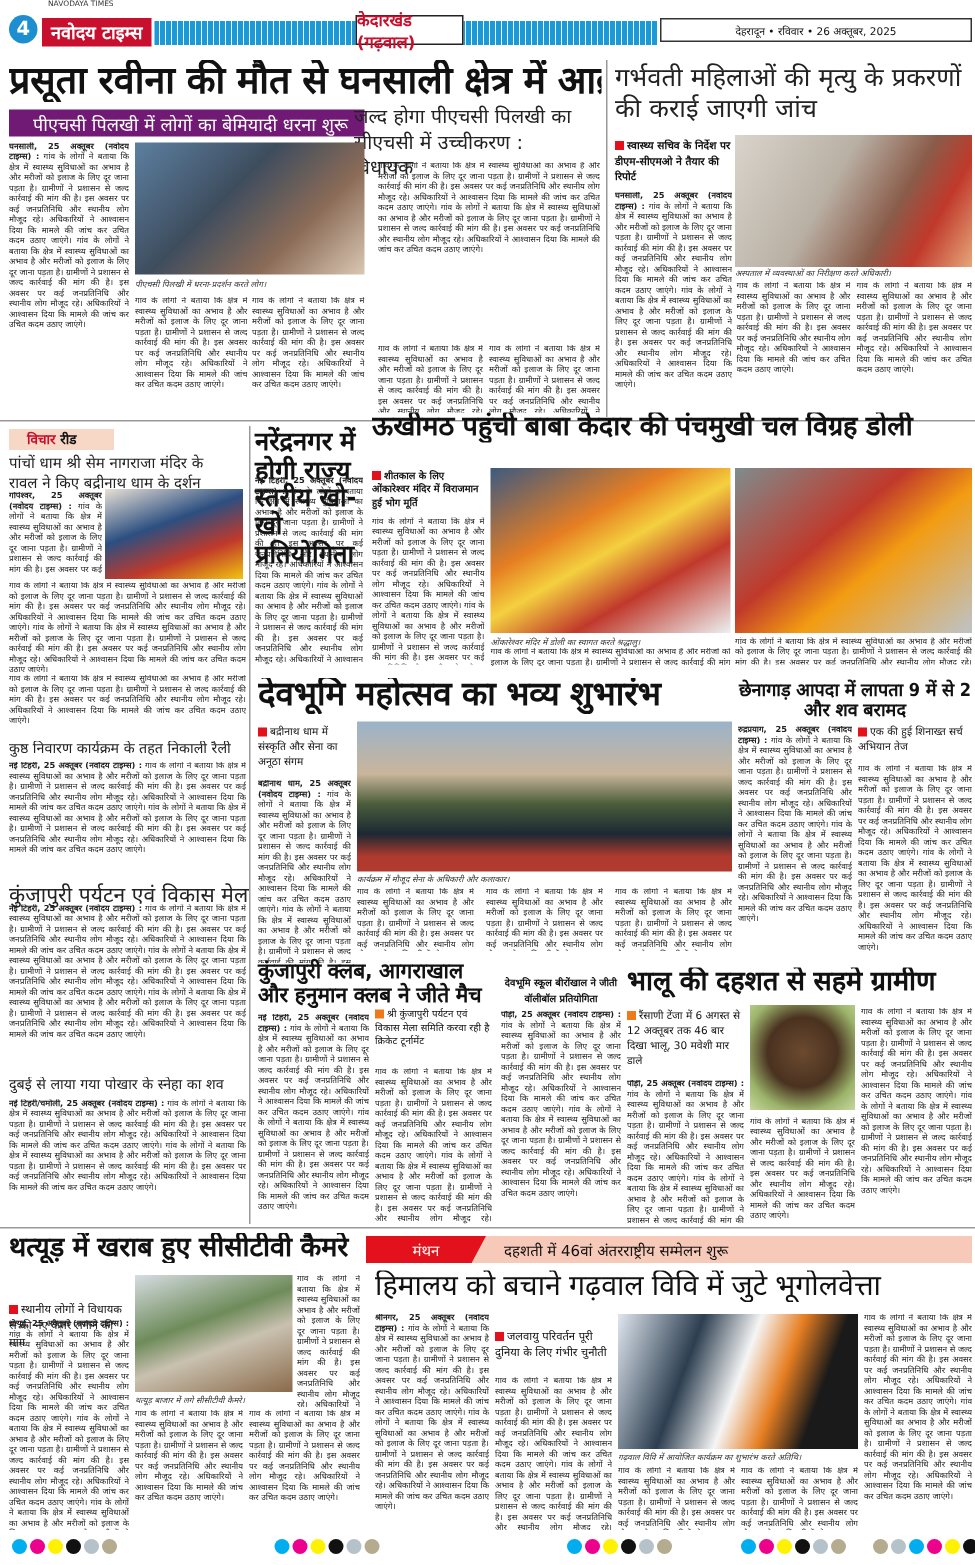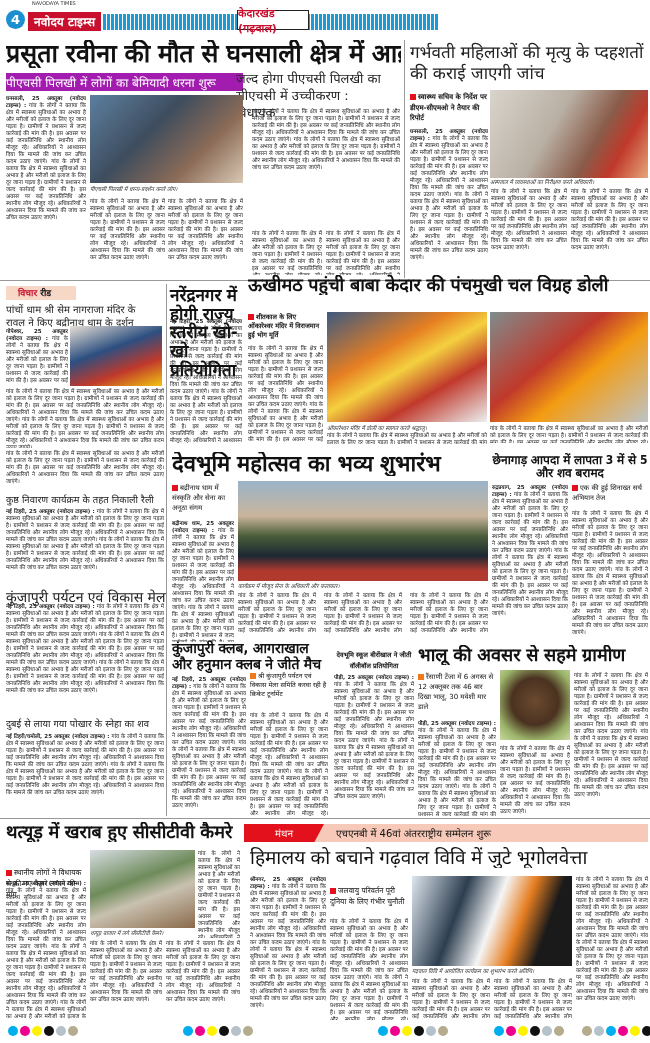--- a/index.html
+++ b/index.html
@@ -6,55 +6,56 @@
 body{width:650px;height:1043px;background:#fff;font-family:"DejaVu Sans",sans-serif;color:#111;position:relative;overflow:hidden}
 .abs{position:absolute}
 .hdr{left:0;top:0;width:650px;height:36px}
 .pgnum{left:6px;top:10px;width:19px;height:19px;border-radius:50%;background:#1d8fd0;color:#fff;font-size:13px;font-weight:bold;display:flex;align-items:center;justify-content:center}
 .brand{left:28px;top:12px;width:73px;height:19px;background:#c8102e;color:#fff;font-size:12px;font-weight:bold;display:flex;align-items:center;justify-content:center}
 .brand-tag{left:32px;top:0;font-size:5px;color:#333}
 .stripes{left:103px;top:14px;width:335px;height:16px;background:repeating-linear-gradient(90deg,#1a9ad6 0 3px,#fff 3px 4px)}
 .section{left:237px;top:10px;width:72px;height:20px;border:1.5px solid #222;background:#fff;color:#c8102e;font-size:11px;font-weight:bold;display:flex;align-items:center;justify-content:center;z-index:2}
 .dateline{left:440px;top:12px;width:208px;height:16px;border:1px solid #333;font-size:7px;display:flex;align-items:center;justify-content:center}
 .head-xl{font-family:"DejaVu Sans Condensed","DejaVu Sans",sans-serif;font-weight:bold;color:#111;line-height:1.1}
-.redbar{background:#a21caf;color:#fff;font-size:12px;padding:1px 0;white-space:nowrap;overflow:hidden}
+.redbar{background:#701a75;color:#fff;font-size:12px;padding:1px 16px;white-space:nowrap;overflow:hidden}
 .sub{font-size:14px;line-height:1.3;color:#222}
 .txt{font-size:5.5px;line-height:7px;color:#222;overflow:hidden;text-align:justify}
 .photo{overflow:hidden}
 .cap{font-size:5.5px;color:#333;font-style:italic}
 .bullet::before{content:"";display:inline-block;width:6px;height:6px;background:#e3111b;margin-right:2px;vertical-align:middle}
 .bullet-o::before{background:#ef7a1a}
 .rule{background:#999}
 .dot{display:inline-block;width:10px;height:10px;border-radius:50%;margin-right:1px}
 .reg{display:flex;gap:1px}
 </style>
 </head>
 <body>
 
 <div class="abs hdr">
   <div class="abs brand-tag">NAVODAYA TIMES</div>
   <div class="abs pgnum">4</div>
   <div class="abs brand">नवोदय टाइम्स</div>
   <div class="abs stripes"></div>
   <div class="abs section">केदारखंड (गढ़वाल)</div>
+  <div class="abs dateline">देहरादून • रविवार • 26 अक्तूबर, 2025</div>
 </div>
 
 <div class="abs head-xl" style="left:6px;top:40px;width:395px;font-size:25px;white-space:nowrap;overflow:hidden">प्रसूता रवीना की मौत से घनसाली क्षेत्र में आक्रोश</div>
 <div class="abs redbar" style="left:6px;top:73px;width:237px;height:18px">पीएचसी पिलखी में लोगों का बेमियादी धरना शुरू</div>
 <div class="abs sub" style="left:236px;top:71px;width:148px;font-size:13px">जल्द होगा पीएचसी पिलखी का सीएचसी में उच्चीकरण : विधायक</div>
 <div class="abs txt" style="left:6px;top:95px;width:80px;height:170px"><b>घनसाली, 25 अक्तूबर (नवोदय टाइम्स) :</b> <span>गांव के लोगों ने बताया कि क्षेत्र में स्वास्थ्य सुविधाओं का अभाव है और मरीजों को इलाज के लिए दूर जाना पड़ता है। ग्रामीणों ने प्रशासन से जल्द कार्रवाई की मांग की है। इस अवसर पर कई जनप्रतिनिधि और स्थानीय लोग मौजूद रहे। अधिकारियों ने आश्वासन दिया कि मामले की जांच कर उचित कदम उठाए जाएंगे।</span> <span>गांव के लोगों ने बताया कि क्षेत्र में स्वास्थ्य सुविधाओं का अभाव है और मरीजों को इलाज के लिए दूर जाना पड़ता है। ग्रामीणों ने प्रशासन से जल्द कार्रवाई की मांग की है। इस अवसर पर कई जनप्रतिनिधि और स्थानीय लोग मौजूद रहे। अधिकारियों ने आश्वासन दिया कि मामले की जांच कर उचित कदम उठाए जाएंगे।</span></div>
 <div class="abs photo" style="left:90px;top:95px;width:153px;height:88px;background:linear-gradient(135deg,#5c7fa0,#3e4d5e 40%,#8b6b57 70%,#d9c8b4)"></div>
 <div class="abs cap" style="left:90px;top:185px;width:153px">पीएचसी पिलखी में धरना-प्रदर्शन करते लोग।</div>
 <div class="abs txt" style="left:90px;top:198px;width:75px;height:70px"><span>गांव के लोगों ने बताया कि क्षेत्र में स्वास्थ्य सुविधाओं का अभाव है और मरीजों को इलाज के लिए दूर जाना पड़ता है। ग्रामीणों ने प्रशासन से जल्द कार्रवाई की मांग की है। इस अवसर पर कई जनप्रतिनिधि और स्थानीय लोग मौजूद रहे। अधिकारियों ने आश्वासन दिया कि मामले की जांच कर उचित कदम उठाए जाएंगे।</span></div>
 <div class="abs txt" style="left:168px;top:198px;width:75px;height:70px"><span>गांव के लोगों ने बताया कि क्षेत्र में स्वास्थ्य सुविधाओं का अभाव है और मरीजों को इलाज के लिए दूर जाना पड़ता है। ग्रामीणों ने प्रशासन से जल्द कार्रवाई की मांग की है। इस अवसर पर कई जनप्रतिनिधि और स्थानीय लोग मौजूद रहे। अधिकारियों ने आश्वासन दिया कि मामले की जांच कर उचित कदम उठाए जाएंगे।</span></div>
 <div class="abs txt" style="left:252px;top:108px;width:148px;height:120px"><span>गांव के लोगों ने बताया कि क्षेत्र में स्वास्थ्य सुविधाओं का अभाव है और मरीजों को इलाज के लिए दूर जाना पड़ता है। ग्रामीणों ने प्रशासन से जल्द कार्रवाई की मांग की है। इस अवसर पर कई जनप्रतिनिधि और स्थानीय लोग मौजूद रहे। अधिकारियों ने आश्वासन दिया कि मामले की जांच कर उचित कदम उठाए जाएंगे।</span> <span>गांव के लोगों ने बताया कि क्षेत्र में स्वास्थ्य सुविधाओं का अभाव है और मरीजों को इलाज के लिए दूर जाना पड़ता है। ग्रामीणों ने प्रशासन से जल्द कार्रवाई की मांग की है। इस अवसर पर कई जनप्रतिनिधि और स्थानीय लोग मौजूद रहे। अधिकारियों ने आश्वासन दिया कि मामले की जांच कर उचित कदम उठाए जाएंगे।</span></div>
 <div class="abs txt" style="left:252px;top:230px;width:70px;height:45px"><span>गांव के लोगों ने बताया कि क्षेत्र में स्वास्थ्य सुविधाओं का अभाव है और मरीजों को इलाज के लिए दूर जाना पड़ता है। ग्रामीणों ने प्रशासन से जल्द कार्रवाई की मांग की है। इस अवसर पर कई जनप्रतिनिधि और स्थानीय लोग मौजूद रहे। अधिकारियों ने आश्वासन दिया कि मामले की जांच कर उचित कदम उठाए जाएंगे।</span></div>
 <div class="abs txt" style="left:326px;top:230px;width:74px;height:45px"><span>गांव के लोगों ने बताया कि क्षेत्र में स्वास्थ्य सुविधाओं का अभाव है और मरीजों को इलाज के लिए दूर जाना पड़ता है। ग्रामीणों ने प्रशासन से जल्द कार्रवाई की मांग की है। इस अवसर पर कई जनप्रतिनिधि और स्थानीय लोग मौजूद रहे। अधिकारियों ने आश्वासन दिया कि मामले की जांच कर उचित कदम उठाए जाएंगे।</span></div>
 
-<div class="abs sub" style="left:410px;top:42px;width:238px;font-size:17px;line-height:1.25">गर्भवती महिलाओं की मृत्यु के प्दहशतों की कराई जाएगी जांच</div>
+<div class="abs sub" style="left:410px;top:42px;width:238px;font-size:17px;line-height:1.25">गर्भवती महिलाओं की मृत्यु के प्रकरणों की कराई जाएगी जांच</div>
 <div class="abs bullet" style="left:410px;top:92px;width:80px;font-size:7px;font-weight:bold;line-height:1.5">स्वास्थ्य सचिव के निर्देश पर डीएम-सीएमओ ने तैयार की रिपोर्ट</div>
 <div class="abs photo" style="left:490px;top:90px;width:158px;height:88px;background:linear-gradient(120deg,#d9d4cc,#b9b0a4 40%,#8a5c4a 65%,#c0392b 80%,#e6a77a)"></div>
 <div class="abs cap" style="left:490px;top:178px;width:158px">अस्पताल में व्यवस्थाओं का निरीक्षण करते अधिकारी।</div>
 <div class="abs txt" style="left:410px;top:128px;width:78px;height:148px"><b>घनसाली, 25 अक्तूबर (नवोदय टाइम्स) :</b> <span>गांव के लोगों ने बताया कि क्षेत्र में स्वास्थ्य सुविधाओं का अभाव है और मरीजों को इलाज के लिए दूर जाना पड़ता है। ग्रामीणों ने प्रशासन से जल्द कार्रवाई की मांग की है। इस अवसर पर कई जनप्रतिनिधि और स्थानीय लोग मौजूद रहे। अधिकारियों ने आश्वासन दिया कि मामले की जांच कर उचित कदम उठाए जाएंगे।</span> <span>गांव के लोगों ने बताया कि क्षेत्र में स्वास्थ्य सुविधाओं का अभाव है और मरीजों को इलाज के लिए दूर जाना पड़ता है। ग्रामीणों ने प्रशासन से जल्द कार्रवाई की मांग की है। इस अवसर पर कई जनप्रतिनिधि और स्थानीय लोग मौजूद रहे। अधिकारियों ने आश्वासन दिया कि मामले की जांच कर उचित कदम उठाए जाएंगे।</span></div>
 <div class="abs txt" style="left:491px;top:188px;width:76px;height:88px"><span>गांव के लोगों ने बताया कि क्षेत्र में स्वास्थ्य सुविधाओं का अभाव है और मरीजों को इलाज के लिए दूर जाना पड़ता है। ग्रामीणों ने प्रशासन से जल्द कार्रवाई की मांग की है। इस अवसर पर कई जनप्रतिनिधि और स्थानीय लोग मौजूद रहे। अधिकारियों ने आश्वासन दिया कि मामले की जांच कर उचित कदम उठाए जाएंगे।</span></div>
 <div class="abs txt" style="left:571px;top:188px;width:77px;height:88px"><span>गांव के लोगों ने बताया कि क्षेत्र में स्वास्थ्य सुविधाओं का अभाव है और मरीजों को इलाज के लिए दूर जाना पड़ता है। ग्रामीणों ने प्रशासन से जल्द कार्रवाई की मांग की है। इस अवसर पर कई जनप्रतिनिधि और स्थानीय लोग मौजूद रहे। अधिकारियों ने आश्वासन दिया कि मामले की जांच कर उचित कदम उठाए जाएंगे।</span></div>
 <div class="abs rule" style="left:404px;top:40px;width:1px;height:238px"></div>
 <div class="abs rule" style="left:0;top:280px;width:650px;height:1px"></div>
 
 <div class="abs" style="left:6px;top:286px;width:70px;height:14px;background:#f7d7c6;font-size:9px;font-weight:bold;padding-left:12px">
@@ -88,53 +89,53 @@
 
 <div class="abs head-xl" style="left:172px;top:452px;width:318px;font-size:22px;white-space:nowrap;overflow:hidden">देवभूमि महोत्सव का भव्य शुभारंभ</div>
 <div class="abs bullet" style="left:172px;top:484px;width:62px;font-size:7px;line-height:1.4">बद्रीनाथ धाम में संस्कृति और सेना का अनूठा संगम</div>
 <div class="abs txt" style="left:172px;top:520px;width:62px;height:122px"><b>बद्रीनाथ धाम, 25 अक्तूबर (नवोदय टाइम्स) :</b> <span>गांव के लोगों ने बताया कि क्षेत्र में स्वास्थ्य सुविधाओं का अभाव है और मरीजों को इलाज के लिए दूर जाना पड़ता है। ग्रामीणों ने प्रशासन से जल्द कार्रवाई की मांग की है। इस अवसर पर कई जनप्रतिनिधि और स्थानीय लोग मौजूद रहे। अधिकारियों ने आश्वासन दिया कि मामले की जांच कर उचित कदम उठाए जाएंगे।</span> <span>गांव के लोगों ने बताया कि क्षेत्र में स्वास्थ्य सुविधाओं का अभाव है और मरीजों को इलाज के लिए दूर जाना पड़ता है। ग्रामीणों ने प्रशासन से जल्द कार्रवाई की मांग की है। इस अवसर पर कई जनप्रतिनिधि और स्थानीय लोग मौजूद रहे। अधिकारियों ने आश्वासन दिया कि मामले की जांच कर उचित कदम उठाए जाएंगे।</span></div>
 <div class="abs photo" style="left:238px;top:481px;width:250px;height:100px;background:linear-gradient(180deg,#9bb3c9 0,#c9b59b 35%,#4a5d3a 55%,#1c2833 75%,#b03a2e 90%)"></div>
 <div class="abs cap" style="left:238px;top:582px;width:250px">कार्यक्रम में मौजूद सेना के अधिकारी और कलाकार।</div>
 <div class="abs txt" style="left:238px;top:592px;width:78px;height:42px"><span>गांव के लोगों ने बताया कि क्षेत्र में स्वास्थ्य सुविधाओं का अभाव है और मरीजों को इलाज के लिए दूर जाना पड़ता है। ग्रामीणों ने प्रशासन से जल्द कार्रवाई की मांग की है। इस अवसर पर कई जनप्रतिनिधि और स्थानीय लोग मौजूद रहे। अधिकारियों ने आश्वासन दिया कि मामले की जांच कर उचित कदम उठाए जाएंगे।</span></div>
 <div class="abs txt" style="left:324px;top:592px;width:78px;height:42px"><span>गांव के लोगों ने बताया कि क्षेत्र में स्वास्थ्य सुविधाओं का अभाव है और मरीजों को इलाज के लिए दूर जाना पड़ता है। ग्रामीणों ने प्रशासन से जल्द कार्रवाई की मांग की है। इस अवसर पर कई जनप्रतिनिधि और स्थानीय लोग मौजूद रहे। अधिकारियों ने आश्वासन दिया कि मामले की जांच कर उचित कदम उठाए जाएंगे।</span></div>
 <div class="abs txt" style="left:410px;top:592px;width:78px;height:42px"><span>गांव के लोगों ने बताया कि क्षेत्र में स्वास्थ्य सुविधाओं का अभाव है और मरीजों को इलाज के लिए दूर जाना पड़ता है। ग्रामीणों ने प्रशासन से जल्द कार्रवाई की मांग की है। इस अवसर पर कई जनप्रतिनिधि और स्थानीय लोग मौजूद रहे। अधिकारियों ने आश्वासन दिया कि मामले की जांच कर उचित कदम उठाए जाएंगे।</span></div>
 
-<div class="abs head-xl" style="left:492px;top:454px;width:156px;font-size:12px;text-align:center">छेनागाड़ आपदा में लापता 3 में से 5 और शव बरामद</div>
+<div class="abs head-xl" style="left:492px;top:454px;width:156px;font-size:12px;text-align:center">छेनागाड़ आपदा में लापता 9 में से 2 और शव बरामद</div>
 <div class="abs txt" style="left:492px;top:484px;width:76px;height:150px"><b>रुद्रप्रयाग, 25 अक्तूबर (नवोदय टाइम्स) :</b> <span>गांव के लोगों ने बताया कि क्षेत्र में स्वास्थ्य सुविधाओं का अभाव है और मरीजों को इलाज के लिए दूर जाना पड़ता है। ग्रामीणों ने प्रशासन से जल्द कार्रवाई की मांग की है। इस अवसर पर कई जनप्रतिनिधि और स्थानीय लोग मौजूद रहे। अधिकारियों ने आश्वासन दिया कि मामले की जांच कर उचित कदम उठाए जाएंगे।</span> <span>गांव के लोगों ने बताया कि क्षेत्र में स्वास्थ्य सुविधाओं का अभाव है और मरीजों को इलाज के लिए दूर जाना पड़ता है। ग्रामीणों ने प्रशासन से जल्द कार्रवाई की मांग की है। इस अवसर पर कई जनप्रतिनिधि और स्थानीय लोग मौजूद रहे। अधिकारियों ने आश्वासन दिया कि मामले की जांच कर उचित कदम उठाए जाएंगे।</span></div>
 <div class="abs bullet" style="left:572px;top:484px;width:76px;font-size:7px;line-height:1.4">एक की हुई शिनाख्त सर्च अभियान तेज</div>
 <div class="abs txt" style="left:572px;top:510px;width:76px;height:124px"><span>गांव के लोगों ने बताया कि क्षेत्र में स्वास्थ्य सुविधाओं का अभाव है और मरीजों को इलाज के लिए दूर जाना पड़ता है। ग्रामीणों ने प्रशासन से जल्द कार्रवाई की मांग की है। इस अवसर पर कई जनप्रतिनिधि और स्थानीय लोग मौजूद रहे। अधिकारियों ने आश्वासन दिया कि मामले की जांच कर उचित कदम उठाए जाएंगे।</span> <span>गांव के लोगों ने बताया कि क्षेत्र में स्वास्थ्य सुविधाओं का अभाव है और मरीजों को इलाज के लिए दूर जाना पड़ता है। ग्रामीणों ने प्रशासन से जल्द कार्रवाई की मांग की है। इस अवसर पर कई जनप्रतिनिधि और स्थानीय लोग मौजूद रहे। अधिकारियों ने आश्वासन दिया कि मामले की जांच कर उचित कदम उठाए जाएंगे।</span></div>
 
 <div class="abs head-xl" style="left:172px;top:640px;width:155px;font-size:14px;line-height:1.15">कुंजापुरी क्लब, आगराखाल और हनुमान क्लब ने जीते मैच</div>
 <div class="abs txt" style="left:172px;top:676px;width:74px;height:140px"><b>नई टिहरी, 25 अक्तूबर (नवोदय टाइम्स) :</b> <span>गांव के लोगों ने बताया कि क्षेत्र में स्वास्थ्य सुविधाओं का अभाव है और मरीजों को इलाज के लिए दूर जाना पड़ता है। ग्रामीणों ने प्रशासन से जल्द कार्रवाई की मांग की है। इस अवसर पर कई जनप्रतिनिधि और स्थानीय लोग मौजूद रहे। अधिकारियों ने आश्वासन दिया कि मामले की जांच कर उचित कदम उठाए जाएंगे।</span> <span>गांव के लोगों ने बताया कि क्षेत्र में स्वास्थ्य सुविधाओं का अभाव है और मरीजों को इलाज के लिए दूर जाना पड़ता है। ग्रामीणों ने प्रशासन से जल्द कार्रवाई की मांग की है। इस अवसर पर कई जनप्रतिनिधि और स्थानीय लोग मौजूद रहे। अधिकारियों ने आश्वासन दिया कि मामले की जांच कर उचित कदम उठाए जाएंगे।</span></div>
 <div class="abs bullet bullet-o" style="left:250px;top:672px;width:78px;font-size:6.5px;font-weight:normal;line-height:1.4">श्री कुंजापुरी पर्यटन एवं विकास मेला समिति करवा रही है क्रिकेट टूर्नामेंट</div>
 <div class="abs txt" style="left:250px;top:712px;width:78px;height:104px"><span>गांव के लोगों ने बताया कि क्षेत्र में स्वास्थ्य सुविधाओं का अभाव है और मरीजों को इलाज के लिए दूर जाना पड़ता है। ग्रामीणों ने प्रशासन से जल्द कार्रवाई की मांग की है। इस अवसर पर कई जनप्रतिनिधि और स्थानीय लोग मौजूद रहे। अधिकारियों ने आश्वासन दिया कि मामले की जांच कर उचित कदम उठाए जाएंगे।</span> <span>गांव के लोगों ने बताया कि क्षेत्र में स्वास्थ्य सुविधाओं का अभाव है और मरीजों को इलाज के लिए दूर जाना पड़ता है। ग्रामीणों ने प्रशासन से जल्द कार्रवाई की मांग की है। इस अवसर पर कई जनप्रतिनिधि और स्थानीय लोग मौजूद रहे। अधिकारियों ने आश्वासन दिया कि मामले की जांच कर उचित कदम उठाए जाएंगे।</span></div>
 
 <div class="abs" style="left:334px;top:650px;width:80px;font-size:6.5px;font-weight:bold;text-align:center;line-height:1.7">देवभूमि स्कूल बीरोंखाल ने जीती वॉलीबॉल प्रतियोगिता</div>
 <div class="abs txt" style="left:334px;top:674px;width:80px;height:142px"><b>पौड़ी, 25 अक्तूबर (नवोदय टाइम्स) :</b> <span>गांव के लोगों ने बताया कि क्षेत्र में स्वास्थ्य सुविधाओं का अभाव है और मरीजों को इलाज के लिए दूर जाना पड़ता है। ग्रामीणों ने प्रशासन से जल्द कार्रवाई की मांग की है। इस अवसर पर कई जनप्रतिनिधि और स्थानीय लोग मौजूद रहे। अधिकारियों ने आश्वासन दिया कि मामले की जांच कर उचित कदम उठाए जाएंगे।</span> <span>गांव के लोगों ने बताया कि क्षेत्र में स्वास्थ्य सुविधाओं का अभाव है और मरीजों को इलाज के लिए दूर जाना पड़ता है। ग्रामीणों ने प्रशासन से जल्द कार्रवाई की मांग की है। इस अवसर पर कई जनप्रतिनिधि और स्थानीय लोग मौजूद रहे। अधिकारियों ने आश्वासन दिया कि मामले की जांच कर उचित कदम उठाए जाएंगे।</span></div>
 
-<div class="abs head-xl" style="left:418px;top:645px;width:230px;font-size:18px;white-space:nowrap;overflow:hidden">भालू की अवसर से सहमे ग्रामीण</div>
+<div class="abs head-xl" style="left:418px;top:645px;width:230px;font-size:18px;white-space:nowrap;overflow:hidden">भालू की दहशत से सहमे ग्रामीण</div>
 <div class="abs bullet bullet-o" style="left:418px;top:672px;width:78px;font-size:7px;line-height:1.45">रैंसाणी टेंजा में 6 अगस्त से 12 अक्तूबर तक 46 बार दिखा भालू, 30 मवेशी मार डाले</div>
 <div class="abs txt" style="left:418px;top:720px;width:78px;height:96px"><b>पौड़ी, 25 अक्तूबर (नवोदय टाइम्स) :</b> <span>गांव के लोगों ने बताया कि क्षेत्र में स्वास्थ्य सुविधाओं का अभाव है और मरीजों को इलाज के लिए दूर जाना पड़ता है। ग्रामीणों ने प्रशासन से जल्द कार्रवाई की मांग की है। इस अवसर पर कई जनप्रतिनिधि और स्थानीय लोग मौजूद रहे। अधिकारियों ने आश्वासन दिया कि मामले की जांच कर उचित कदम उठाए जाएंगे।</span> <span>गांव के लोगों ने बताया कि क्षेत्र में स्वास्थ्य सुविधाओं का अभाव है और मरीजों को इलाज के लिए दूर जाना पड़ता है। ग्रामीणों ने प्रशासन से जल्द कार्रवाई की मांग की है। इस अवसर पर कई जनप्रतिनिधि और स्थानीय लोग मौजूद रहे। अधिकारियों ने आश्वासन दिया कि मामले की जांच कर उचित कदम उठाए जाएंगे।</span></div>
 <div class="abs photo" style="left:500px;top:670px;width:70px;height:70px;background:radial-gradient(circle at 50% 45%,#6b4a2f 0,#4a3220 45%,#9bb36a 75%,#c8d8a0)"></div>
 <div class="abs txt" style="left:500px;top:745px;width:70px;height:71px"><span>गांव के लोगों ने बताया कि क्षेत्र में स्वास्थ्य सुविधाओं का अभाव है और मरीजों को इलाज के लिए दूर जाना पड़ता है। ग्रामीणों ने प्रशासन से जल्द कार्रवाई की मांग की है। इस अवसर पर कई जनप्रतिनिधि और स्थानीय लोग मौजूद रहे। अधिकारियों ने आश्वासन दिया कि मामले की जांच कर उचित कदम उठाए जाएंगे।</span></div>
 <div class="abs txt" style="left:574px;top:672px;width:74px;height:144px"><span>गांव के लोगों ने बताया कि क्षेत्र में स्वास्थ्य सुविधाओं का अभाव है और मरीजों को इलाज के लिए दूर जाना पड़ता है। ग्रामीणों ने प्रशासन से जल्द कार्रवाई की मांग की है। इस अवसर पर कई जनप्रतिनिधि और स्थानीय लोग मौजूद रहे। अधिकारियों ने आश्वासन दिया कि मामले की जांच कर उचित कदम उठाए जाएंगे।</span> <span>गांव के लोगों ने बताया कि क्षेत्र में स्वास्थ्य सुविधाओं का अभाव है और मरीजों को इलाज के लिए दूर जाना पड़ता है। ग्रामीणों ने प्रशासन से जल्द कार्रवाई की मांग की है। इस अवसर पर कई जनप्रतिनिधि और स्थानीय लोग मौजूद रहे। अधिकारियों ने आश्वासन दिया कि मामले की जांच कर उचित कदम उठाए जाएंगे।</span></div>
 <div class="abs rule" style="left:0;top:818px;width:650px;height:1px"></div>
 
 <div class="abs head-xl" style="left:6px;top:822px;width:235px;font-size:18px;white-space:nowrap;overflow:hidden">थत्यूड़ में खराब हुए सीसीटीवी कैमरे</div>
 <div class="abs bullet" style="left:6px;top:868px;width:80px;font-size:7.5px;line-height:1.45">स्थानीय लोगों ने विधायक से की नए कैमरे लगाने की मांग</div>
 <div class="abs txt" style="left:6px;top:880px;width:80px;height:140px"><b>थत्यूड़, 25 अक्तूबर (नवोदय टाइम्स) :</b> <span>गांव के लोगों ने बताया कि क्षेत्र में स्वास्थ्य सुविधाओं का अभाव है और मरीजों को इलाज के लिए दूर जाना पड़ता है। ग्रामीणों ने प्रशासन से जल्द कार्रवाई की मांग की है। इस अवसर पर कई जनप्रतिनिधि और स्थानीय लोग मौजूद रहे। अधिकारियों ने आश्वासन दिया कि मामले की जांच कर उचित कदम उठाए जाएंगे।</span> <span>गांव के लोगों ने बताया कि क्षेत्र में स्वास्थ्य सुविधाओं का अभाव है और मरीजों को इलाज के लिए दूर जाना पड़ता है। ग्रामीणों ने प्रशासन से जल्द कार्रवाई की मांग की है। इस अवसर पर कई जनप्रतिनिधि और स्थानीय लोग मौजूद रहे। अधिकारियों ने आश्वासन दिया कि मामले की जांच कर उचित कदम उठाए जाएंगे।</span> <span>गांव के लोगों ने बताया कि क्षेत्र में स्वास्थ्य सुविधाओं का अभाव है और मरीजों को इलाज के लिए दूर जाना पड़ता है। ग्रामीणों ने प्रशासन से जल्द कार्रवाई की मांग की है। इस अवसर पर कई जनप्रतिनिधि और स्थानीय लोग मौजूद रहे। अधिकारियों ने आश्वासन दिया कि मामले की जांच कर उचित कदम उठाए जाएंगे।</span></div>
 <div class="abs photo" style="left:90px;top:850px;width:105px;height:78px;background:linear-gradient(160deg,#d7dde3,#6e8b5a 40%,#c9c1b0 60%,#8a6a4a)"></div>
 <div class="abs cap" style="left:90px;top:929px;width:105px">थत्यूड़ बाजार में लगे सीसीटीवी कैमरे।</div>
 <div class="abs txt" style="left:198px;top:850px;width:42px;height:88px"><span>गांव के लोगों ने बताया कि क्षेत्र में स्वास्थ्य सुविधाओं का अभाव है और मरीजों को इलाज के लिए दूर जाना पड़ता है। ग्रामीणों ने प्रशासन से जल्द कार्रवाई की मांग की है। इस अवसर पर कई जनप्रतिनिधि और स्थानीय लोग मौजूद रहे। अधिकारियों ने आश्वासन दिया कि मामले की जांच कर उचित कदम उठाए जाएंगे।</span></div>
 <div class="abs txt" style="left:90px;top:940px;width:72px;height:80px"><span>गांव के लोगों ने बताया कि क्षेत्र में स्वास्थ्य सुविधाओं का अभाव है और मरीजों को इलाज के लिए दूर जाना पड़ता है। ग्रामीणों ने प्रशासन से जल्द कार्रवाई की मांग की है। इस अवसर पर कई जनप्रतिनिधि और स्थानीय लोग मौजूद रहे। अधिकारियों ने आश्वासन दिया कि मामले की जांच कर उचित कदम उठाए जाएंगे।</span></div>
 <div class="abs txt" style="left:166px;top:940px;width:74px;height:80px"><span>गांव के लोगों ने बताया कि क्षेत्र में स्वास्थ्य सुविधाओं का अभाव है और मरीजों को इलाज के लिए दूर जाना पड़ता है। ग्रामीणों ने प्रशासन से जल्द कार्रवाई की मांग की है। इस अवसर पर कई जनप्रतिनिधि और स्थानीय लोग मौजूद रहे। अधिकारियों ने आश्वासन दिया कि मामले की जांच कर उचित कदम उठाए जाएंगे।</span></div>
 
 <div class="abs" style="left:244px;top:824px;width:404px;height:18px;background:#f7c9b8"></div>
 <div class="abs" style="left:244px;top:824px;width:80px;height:18px;background:#e3111b;color:#fff;font-size:10px;display:flex;align-items:center;justify-content:center;clip-path:polygon(0 0,100% 0,88% 100%,0 100%)">मंथन</div>
-<div class="abs" style="left:336px;top:826px;width:310px;font-size:10px;white-space:nowrap">एचएनबी में 46वां अंतरराष्ट्रीय सम्मेलन शुरू</div>
+<div class="abs" style="left:336px;top:826px;width:310px;font-size:10px;white-space:nowrap">दहशती में 46वां अंतरराष्ट्रीय सम्मेलन शुरू</div>
 <div class="abs head-xl" style="left:250px;top:847px;width:398px;font-size:19px;font-weight:normal;white-space:nowrap;overflow:hidden">हिमालय को बचाने गढ़वाल विवि में जुटे भूगोलवेत्ता</div>
 <div class="abs txt" style="left:250px;top:876px;width:76px;height:144px"><b>श्रीनगर, 25 अक्तूबर (नवोदय टाइम्स) :</b> <span>गांव के लोगों ने बताया कि क्षेत्र में स्वास्थ्य सुविधाओं का अभाव है और मरीजों को इलाज के लिए दूर जाना पड़ता है। ग्रामीणों ने प्रशासन से जल्द कार्रवाई की मांग की है। इस अवसर पर कई जनप्रतिनिधि और स्थानीय लोग मौजूद रहे। अधिकारियों ने आश्वासन दिया कि मामले की जांच कर उचित कदम उठाए जाएंगे।</span> <span>गांव के लोगों ने बताया कि क्षेत्र में स्वास्थ्य सुविधाओं का अभाव है और मरीजों को इलाज के लिए दूर जाना पड़ता है। ग्रामीणों ने प्रशासन से जल्द कार्रवाई की मांग की है। इस अवसर पर कई जनप्रतिनिधि और स्थानीय लोग मौजूद रहे। अधिकारियों ने आश्वासन दिया कि मामले की जांच कर उचित कदम उठाए जाएंगे।</span></div>
 <div class="abs bullet" style="left:330px;top:886px;width:78px;font-size:7.5px;line-height:1.45">जलवायु परिवर्तन पूरी दुनिया के लिए गंभीर चुनौती</div>
 <div class="abs txt" style="left:330px;top:918px;width:78px;height:102px"><span>गांव के लोगों ने बताया कि क्षेत्र में स्वास्थ्य सुविधाओं का अभाव है और मरीजों को इलाज के लिए दूर जाना पड़ता है। ग्रामीणों ने प्रशासन से जल्द कार्रवाई की मांग की है। इस अवसर पर कई जनप्रतिनिधि और स्थानीय लोग मौजूद रहे। अधिकारियों ने आश्वासन दिया कि मामले की जांच कर उचित कदम उठाए जाएंगे।</span> <span>गांव के लोगों ने बताया कि क्षेत्र में स्वास्थ्य सुविधाओं का अभाव है और मरीजों को इलाज के लिए दूर जाना पड़ता है। ग्रामीणों ने प्रशासन से जल्द कार्रवाई की मांग की है। इस अवसर पर कई जनप्रतिनिधि और स्थानीय लोग मौजूद रहे। अधिकारियों ने आश्वासन दिया कि मामले की जांच कर उचित कदम उठाए जाएंगे।</span></div>
 <div class="abs photo" style="left:412px;top:876px;width:160px;height:90px;background:linear-gradient(110deg,#dfe6ee,#2c3e50 30%,#f5f5f5 50%,#e67e22 65%,#1a1a1a 80%)"></div>
 <div class="abs cap" style="left:412px;top:967px;width:160px">गढ़वाल विवि में आयोजित कार्यक्रम का शुभारंभ करते अतिथि।</div>
 <div class="abs txt" style="left:412px;top:978px;width:78px;height:42px"><span>गांव के लोगों ने बताया कि क्षेत्र में स्वास्थ्य सुविधाओं का अभाव है और मरीजों को इलाज के लिए दूर जाना पड़ता है। ग्रामीणों ने प्रशासन से जल्द कार्रवाई की मांग की है। इस अवसर पर कई जनप्रतिनिधि और स्थानीय लोग मौजूद रहे। अधिकारियों ने आश्वासन दिया कि मामले की जांच कर उचित कदम उठाए जाएंगे।</span></div>
 <div class="abs txt" style="left:494px;top:978px;width:78px;height:42px"><span>गांव के लोगों ने बताया कि क्षेत्र में स्वास्थ्य सुविधाओं का अभाव है और मरीजों को इलाज के लिए दूर जाना पड़ता है। ग्रामीणों ने प्रशासन से जल्द कार्रवाई की मांग की है। इस अवसर पर कई जनप्रतिनिधि और स्थानीय लोग मौजूद रहे। अधिकारियों ने आश्वासन दिया कि मामले की जांच कर उचित कदम उठाए जाएंगे।</span></div>
 <div class="abs txt" style="left:576px;top:876px;width:72px;height:144px"><span>गांव के लोगों ने बताया कि क्षेत्र में स्वास्थ्य सुविधाओं का अभाव है और मरीजों को इलाज के लिए दूर जाना पड़ता है। ग्रामीणों ने प्रशासन से जल्द कार्रवाई की मांग की है। इस अवसर पर कई जनप्रतिनिधि और स्थानीय लोग मौजूद रहे। अधिकारियों ने आश्वासन दिया कि मामले की जांच कर उचित कदम उठाए जाएंगे।</span> <span>गांव के लोगों ने बताया कि क्षेत्र में स्वास्थ्य सुविधाओं का अभाव है और मरीजों को इलाज के लिए दूर जाना पड़ता है। ग्रामीणों ने प्रशासन से जल्द कार्रवाई की मांग की है। इस अवसर पर कई जनप्रतिनिधि और स्थानीय लोग मौजूद रहे। अधिकारियों ने आश्वासन दिया कि मामले की जांच कर उचित कदम उठाए जाएंगे।</span></div>
 

